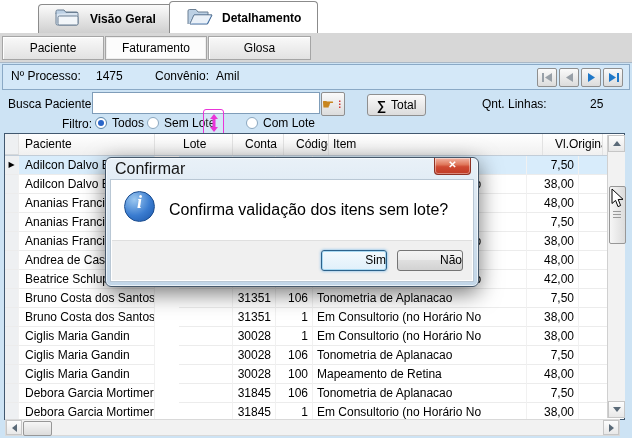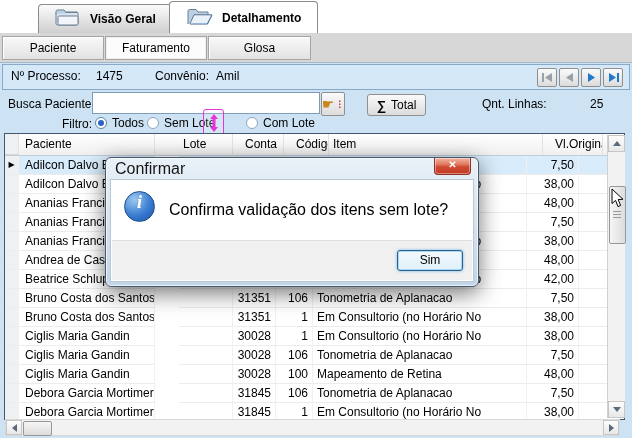--- a/index.html
+++ b/index.html
@@ -111,21 +111,21 @@
   .dclient{position:absolute;left:4px;right:4px;top:21px;bottom:4px;background:#ffffff;
            border:1px solid #b9c7d4;box-sizing:border-box;}
   .dicon{position:absolute;left:13px;top:11px;width:31px;height:31px;border-radius:50%;
          background:radial-gradient(circle at 32% 26%,#9cc8f0,#3a7cd0 55%,#1a55a8);
          border:1px solid #1b4d8f;color:#fff;text-align:center;line-height:29px;
          font:italic bold 18px "Liberation Serif",serif;box-sizing:border-box;}
   .dtext{position:absolute;left:58px;top:21px;font-size:16px;}
   .dfoot{position:absolute;left:1px;right:1px;bottom:1px;height:40px;background:#f0f0f0;
          border-top:1px solid #dfdfdf;display:flex;justify-content:flex-end;align-items:center;
          gap:10px;padding-right:9px;box-sizing:border-box;}
-  .dbtn{width:66px;height:21px;border:1px solid #757575;border-radius:3px;text-align:center;
+  .dbtn{width:66px;height:21px;border:1px solid #757575;border-radius:3px;text-align:right;
         line-height:19px;font-size:12px;box-sizing:border-box;
         background:linear-gradient(#f4f4f4,#ebebeb 50%,#dfdfdf 50%,#d2d2d2);}
   .dbtn.primary{border-color:#2c628b;background:linear-gradient(#f3f9fd,#e0f0fa);
         box-shadow:inset 0 0 0 1px #a9d9f2,0 0 3px rgba(90,170,230,0.9);}
 </style>
 </head>
 <body>
 
 <div id="app">
 
@@ -408,17 +408,18 @@
   <div class="dialog">
     <div class="dtitle">Confirmar</div>
     <div class="dclose">
       <span>✕</span>
     </div>
     <div class="dclient">
       <div class="dicon">i</div>
       <div class="dtext">Confirma validação dos itens sem lote?</div>
       <div class="dfoot">
         <div class="dbtn primary">Sim</div>
+        <div class="dbtn">Não</div>
       </div>
     </div>
   </div>
 
 </div>
 
 </body></html>

